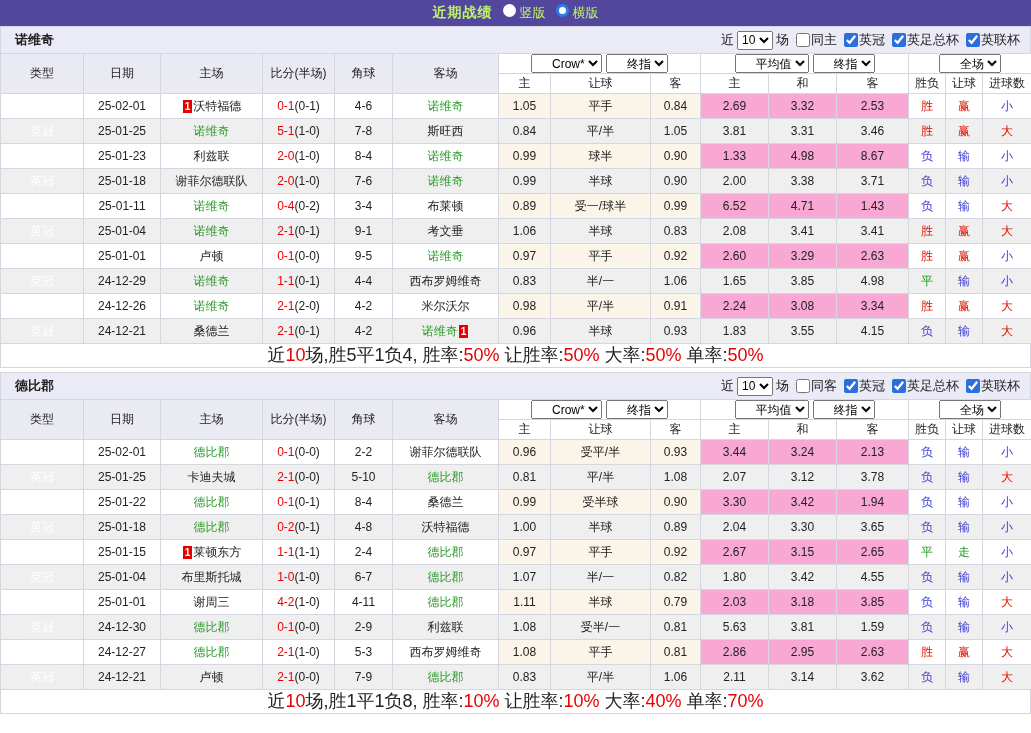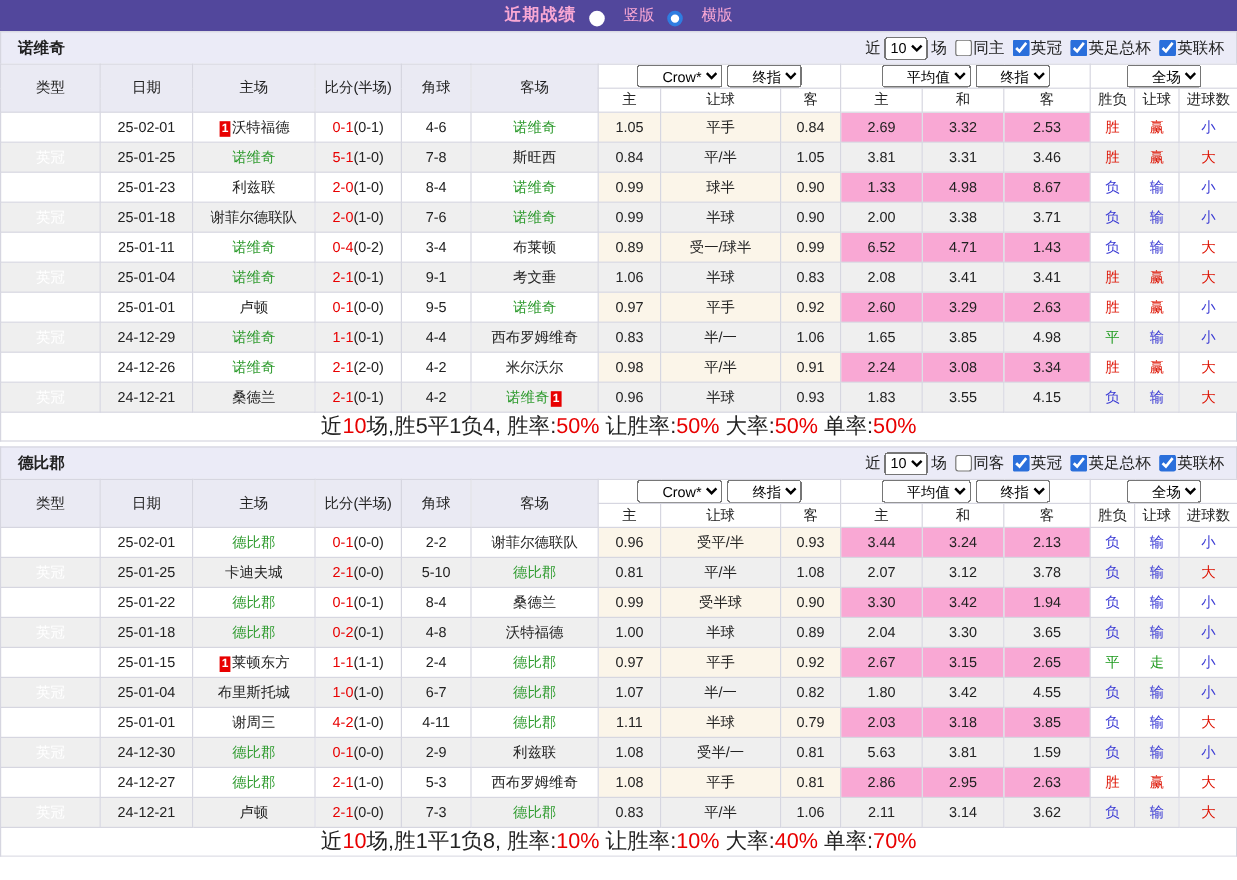--- a/index.html
+++ b/index.html
@@ -1,21 +1,21 @@
 <!DOCTYPE html>
 <html><head>
 <meta charset="utf-8">
 <style>
   * { box-sizing: border-box; }
   html,body { margin:0; padding:0; background:#fff; }
   body { width:1031px; font-family:"Liberation Sans","DejaVu Sans",sans-serif; font-size:12px; color:#222; }
 
-  .titlebar { height:26px; background:#52479c; color:#f9a8d4; display:flex; align-items:center; justify-content:center; gap:10px; }
+  .titlebar { height:26px; background:#52479c; color:#bef264; display:flex; align-items:center; justify-content:center; gap:10px; }
   .tb-title { font-weight:bold; font-size:14px; letter-spacing:1px; }
-  .tb-opt { display:inline-flex; align-items:flex-end; gap:16px; font-size:13px; cursor:pointer; }
+  .tb-opt { display:inline-flex; align-items:flex-start; gap:4px; font-size:13px; cursor:pointer; }
   .tb-radio { width:13px; height:13px; border-radius:50%; background:#fff; display:inline-block; }
   .tb-radio.sel { width:13px; height:13px; border:3px solid #2f7de1; background:#fff; }
 
   .secbar { height:27px; background:#ebebf7; border:1px solid #d6d6e0; border-bottom:none; display:flex; align-items:center; justify-content:space-between; padding:0 10px 0 14px; }
   .secbar .team { font-weight:bold; font-size:13px; color:#222; }
   .filters { display:flex; align-items:center; font-size:13px; }
   .filters select { font-size:12px; height:19px; margin:0 3px; }
   .filters input[type=checkbox] { width:14px; height:14px; margin:0 1px 0 7px; accent-color:#2a6fdb; vertical-align:middle; }
   .filters label { display:inline-flex; align-items:center; cursor:pointer; }
 
@@ -531,21 +531,21 @@
         <td class="avgbg">2.63</td>
         <td class="c-w">胜</td>
         <td class="c-w">赢</td>
         <td class="c-w">大</td>
       </tr>
       <tr class="even">
         <td class="league-lg">英冠</td>
         <td>24-12-21</td>
         <td><span>卢顿</span></td>
         <td><span class="score-main">2-1</span><span>(0-0)</span></td>
-        <td>7-3</td>
+        <td>7-9</td>
         <td><span class="t-green">德比郡</span></td>
         <td class="cream">0.83</td>
         <td class="cream">平/半</td>
         <td class="cream">1.06</td>
         <td class="avgbg">2.11</td>
         <td class="avgbg">3.14</td>
         <td class="avgbg">3.62</td>
         <td class="c-l">负</td>
         <td class="c-l">输</td>
         <td class="c-w">大</td>

